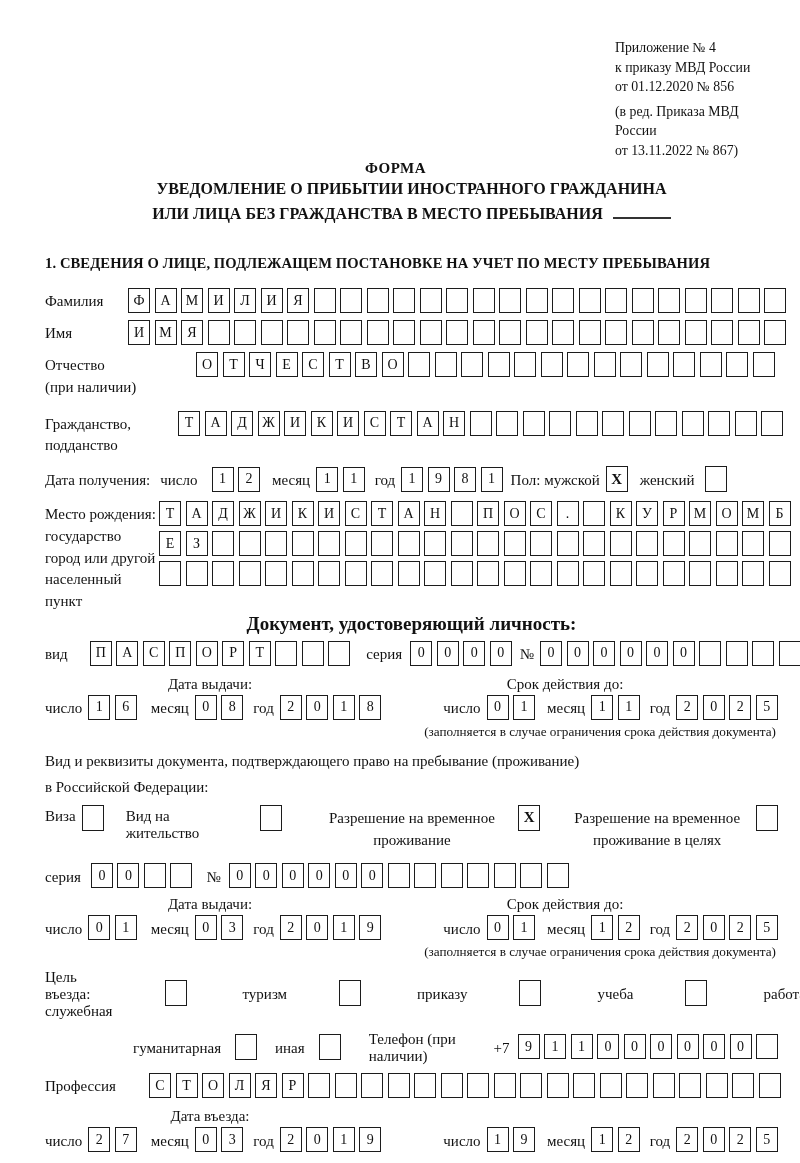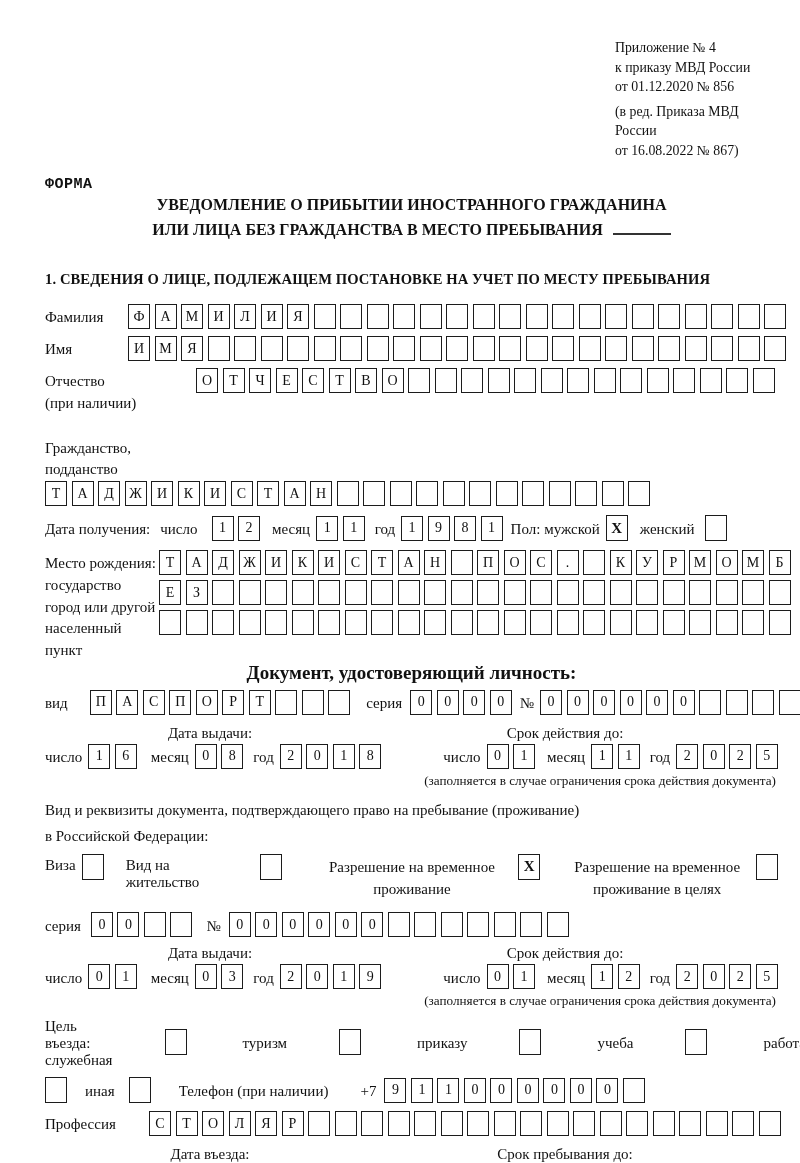--- a/index.html
+++ b/index.html
@@ -7,21 +7,21 @@
   body {
     width:800px; height:1163px;
     font-family:"Liberation Serif", serif;
     color:#111; font-size:15px; overflow:hidden;
   }
   .page { padding:38px 22px 0 45px; position:relative; }
 
   
   .lawref { margin-left:570px; font-size:13.8px; line-height:1.42; }
   .lawref .gap { margin-top:5px; }
-  .forma { text-align:left; padding-right:32px; font-weight:bold; font-size:15px; margin-top:16px; letter-spacing:.5px;font-family:Liberation Mono, monospace; }
+  .forma { text-align:center; padding-right:32px; font-weight:bold; font-size:15px; letter-spacing:.5px; }
 
   .title { text-align:center; font-weight:bold; font-size:16px; line-height:1.55; }
   .title-underline { display:inline-block; width:58px; border-bottom:2.2px solid #333; height:14px; margin-left:10px; }
 
   .sect-heading { font-weight:bold; font-size:14.6px; margin-top:28px; letter-spacing:.1px; }
 
   
   .cellrow { display:inline-flex; column-gap:4.5px; vertical-align:middle; }
   .cell {
     width:22px; height:25px; border:1.6px solid #1c1c1c;
@@ -46,21 +46,21 @@
 </head>
 <body>
 
 <div class="page">
 
   <div class="lawref">
     <div>Приложение № 4</div>
     <div>к приказу МВД России</div>
     <div>от 01.12.2020 № 856</div>
     <div class="gap">(в ред. Приказа МВД России</div>
-    <div>от 16.08.2022 № 867)</div>
+    <div>от 13.11.2022 № 867)</div>
   </div>
 
   <div class="forma">ФОРМА</div>
 
   <div class="title">
     <div>УВЕДОМЛЕНИЕ О ПРИБЫТИИ ИНОСТРАННОГО ГРАЖДАНИНА</div>
     <div><span>ИЛИ ЛИЦА БЕЗ ГРАЖДАНСТВА В МЕСТО ПРЕБЫВАНИЯ</span><span class="title-underline"></span></div>
   </div>
 
   <div class="sect-heading">1. СВЕДЕНИЯ О ЛИЦЕ, ПОДЛЕЖАЩЕМ ПОСТАНОВКЕ НА УЧЕТ ПО МЕСТУ ПРЕБЫВАНИЯ</div>
@@ -151,21 +151,21 @@
         <span class="cell"></span>
         <span class="cell"></span>
         <span class="cell"></span>
         <span class="cell"></span>
         <span class="cell"></span>
         <span class="cell"></span>
         <span class="cell"></span>
       </div>
   </div>
 
-  <div class="row" style="margin-top:20px;flex-direction:column;">
+  <div class="row" style="margin-top:12px;">
     <div class="lab" style="width:133px;">
       <div>Гражданство,</div>
       <div>подданство</div>
     </div>
     <div class="cellrow">
         <span class="cell">Т</span>
         <span class="cell">А</span>
         <span class="cell">Д</span>
         <span class="cell">Ж</span>
         <span class="cell">И</span>
@@ -483,20 +483,21 @@
     <span class="checkbox"></span>
     <span class="dlabel" style="padding-left:12px; padding-right:6px;">работа</span>
     <span class="checkbox">X</span>
     <span class="dlabel" style="padding-left:8px; padding-right:10px;">частная</span>
     <span class="checkbox"></span>
     <span class="dlabel" style="padding-left:12px; padding-right:12px;">другой</span>
     <span class="checkbox"></span>
   </div>
 
   <div class="row" style="margin-top:8px; align-items:center;">
+    <span class="dlabel" style="padding-left:88px; padding-right:14px;">гуманитарная</span>
     <span class="checkbox"></span>
     <span class="dlabel" style="padding-left:18px; padding-right:14px;">иная</span>
     <span class="checkbox"></span>
     <span class="dlabel" style="padding-left:28px;">Телефон (при наличии)</span>
     <span class="dlabel" style="padding-left:26px; padding-right:8px;">+7</span>
     <span class="cellrow">
         <span class="cell">9</span>
         <span class="cell">1</span>
         <span class="cell">1</span>
         <span class="cell">0</span>
@@ -534,21 +535,20 @@
         <span class="cell"></span>
         <span class="cell"></span>
         <span class="cell"></span>
         <span class="cell"></span>
         <span class="cell"></span>
       </div>
   </div>
 
   <div class="dhead-row" style="">
     <div style="width:330px; text-align:center;">Дата въезда:</div>
-    <div style="width:380px; text-align:center;">Срок пребывания до:</div>
   </div>
   <div class="row" style="margin-top:2px; align-items:center;">
     <span class="dlabel">число</span>
     <span class="cellrow">
         <span class="cell">2</span>
         <span class="cell">7</span>
       </span>
     <span class="dlabel" style="padding-left:14px;">месяц</span>
     <span class="cellrow">
         <span class="cell">0</span>

